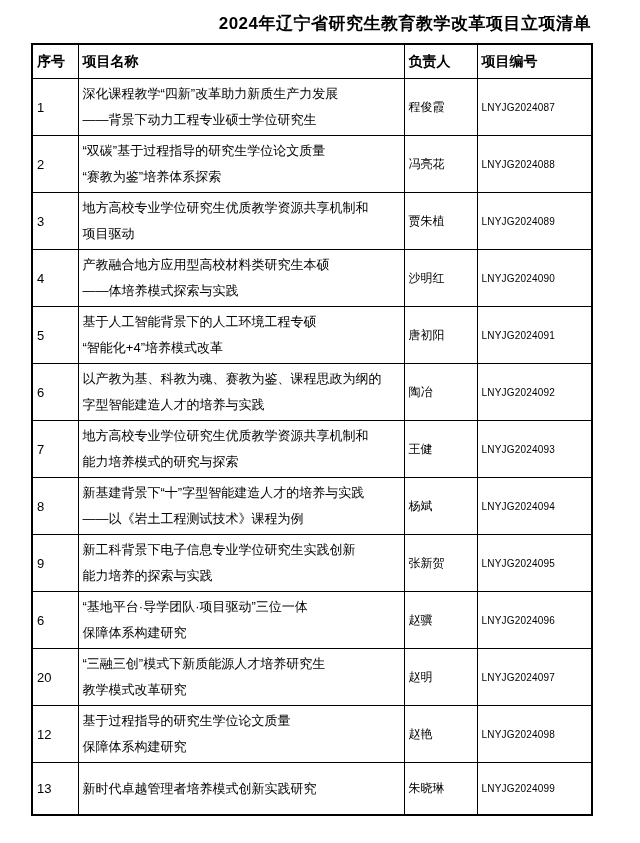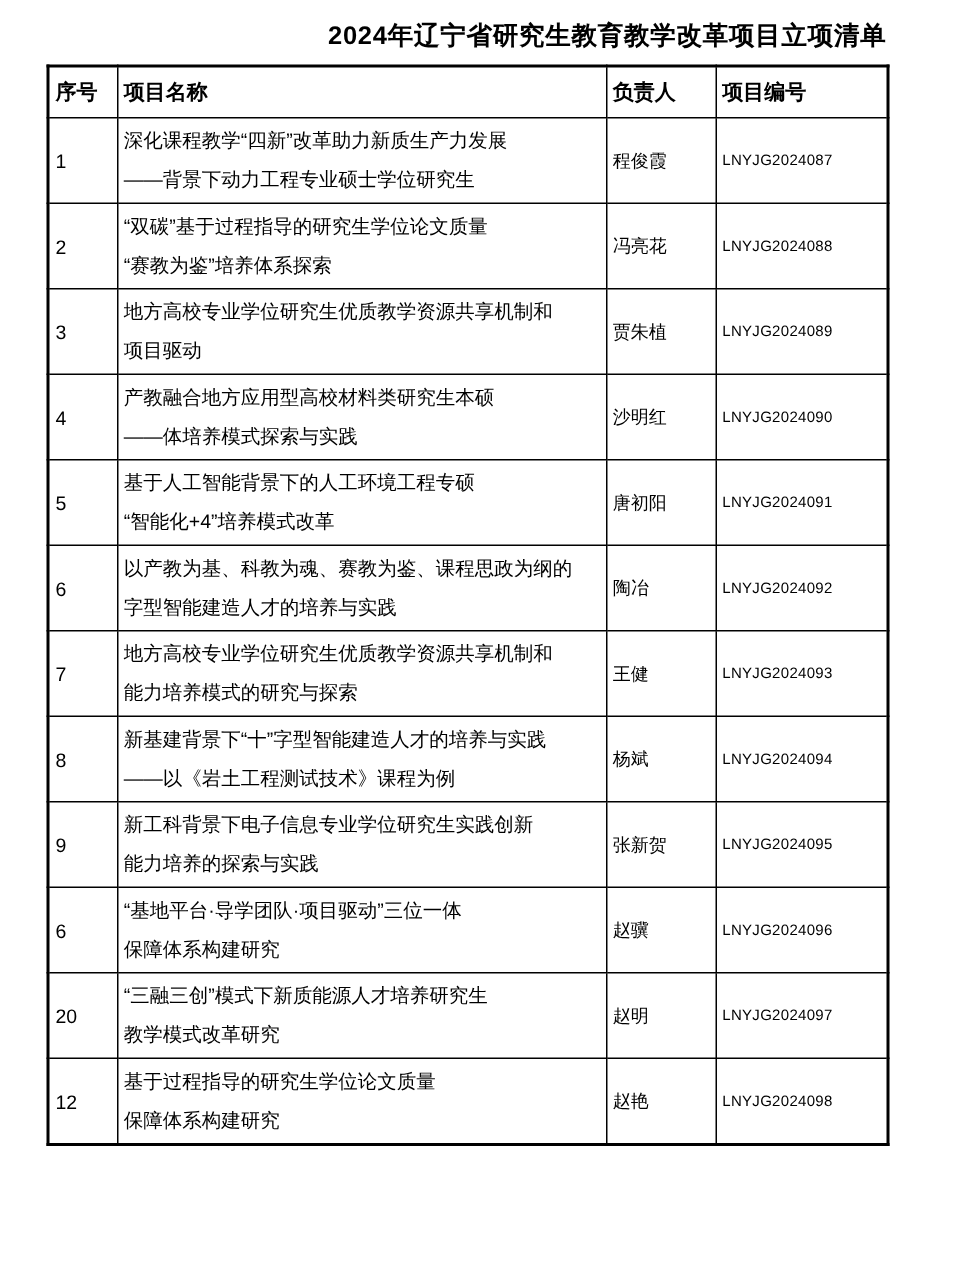--- a/index.html
+++ b/index.html
@@ -158,15 +158,23 @@
       </tr>
       <tr class="row">
         <td class="c-no">12</td>
         <td class="c-name">
           <span>基于过程指导的研究生学位论文质量</span>
           <span>保障体系构建研究</span>
         </td>
         <td class="c-leader">赵艳</td>
         <td class="c-code">LNYJG2024098</td>
       </tr>
+      <tr class="row last">
+        <td class="c-no">13</td>
+        <td class="c-name">
+          <span>新时代卓越管理者培养模式创新实践研究</span>
+        </td>
+        <td class="c-leader">朱晓琳</td>
+        <td class="c-code">LNYJG2024099</td>
+      </tr>
     </tbody>
   </table>
 </div>
 
 </body></html>

